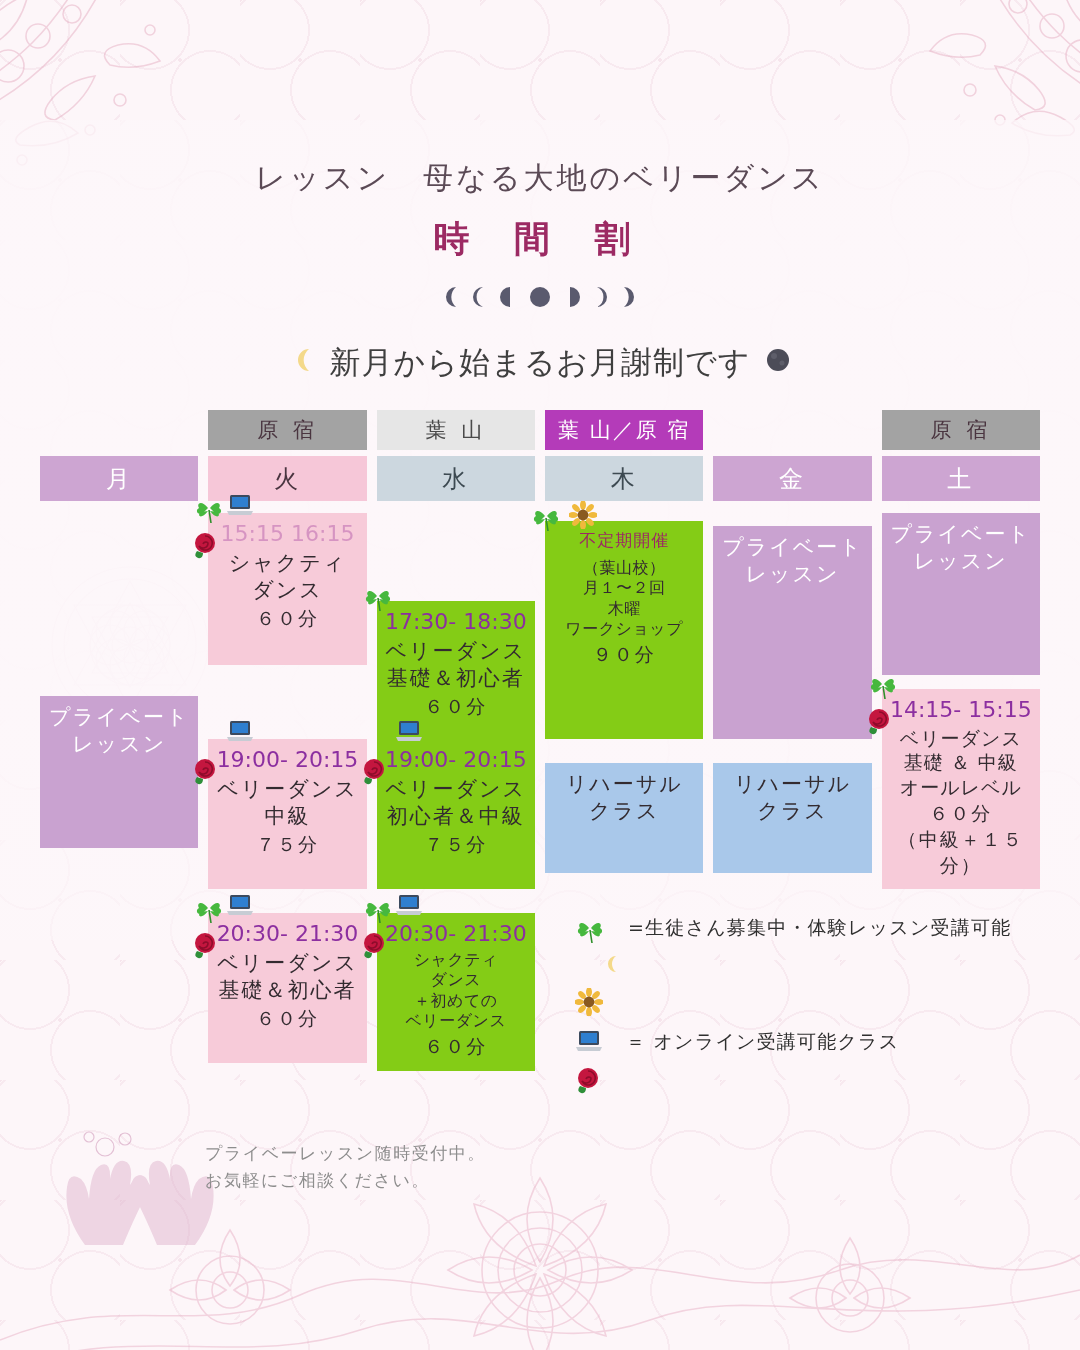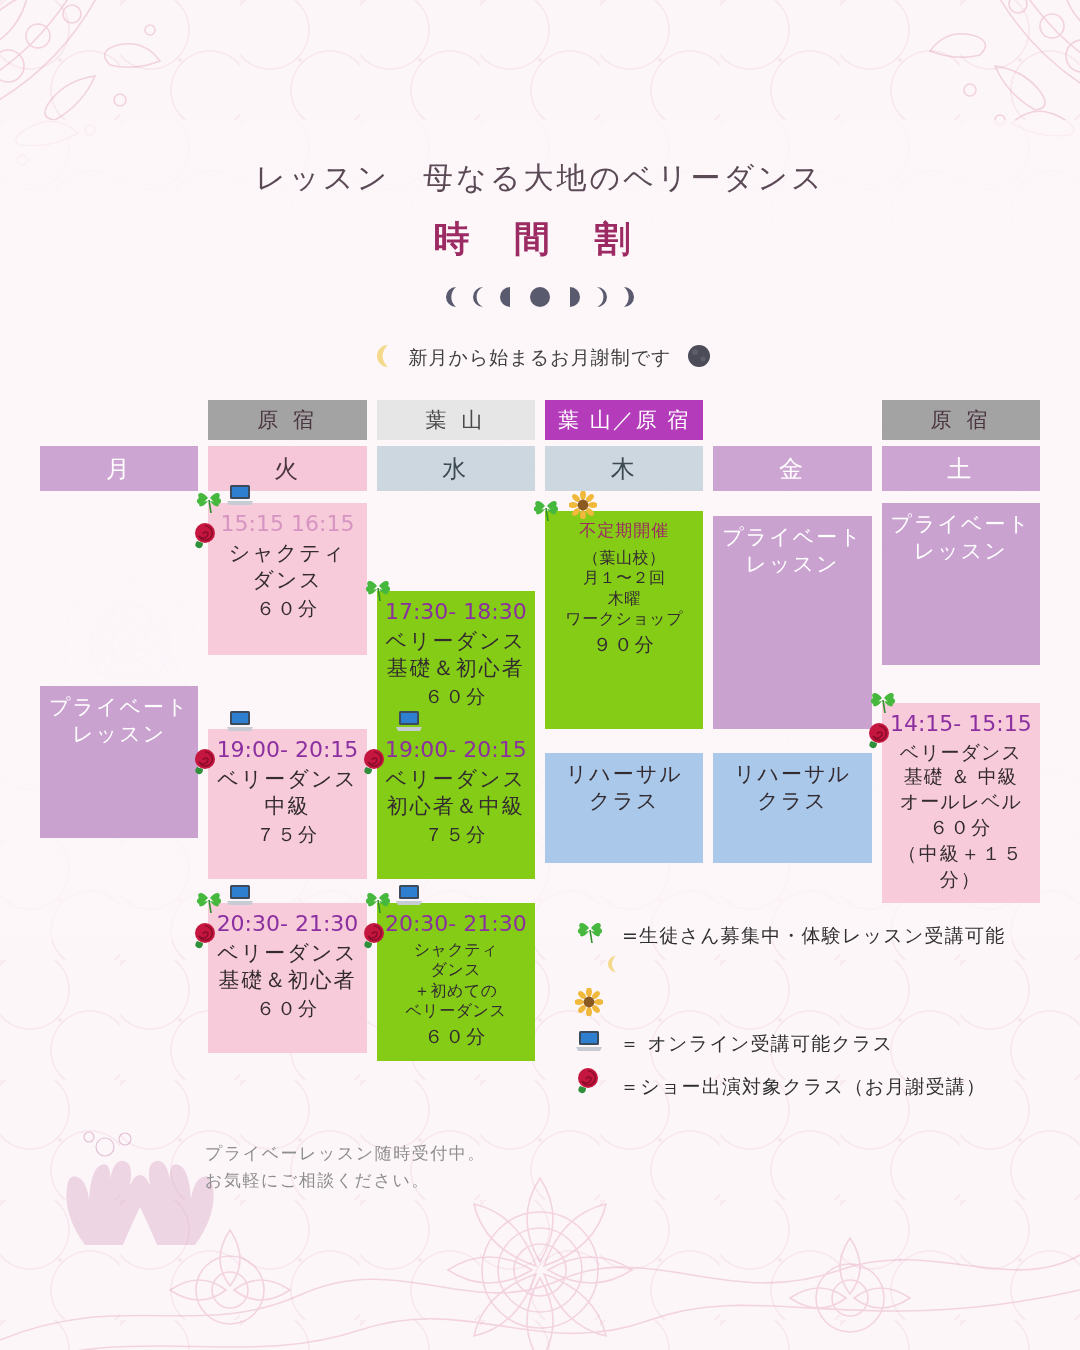--- a/index.html
+++ b/index.html
@@ -100,21 +100,21 @@
     gap: 9px;
   }
   .moon-row span { display: inline-block; }
 
   .subtitle-row {
     margin-top: 30px;
     display: flex;
     justify-content: center;
     align-items: center;
     gap: 14px;
-    font-size: 19px;
+    font-size: 31px;
     color: #3f3f3f;
     letter-spacing: 1px;
   }
 
   
   .grid {
     position: relative;
     margin: 26px auto 0;
     width: 1000px;
     display: grid;
@@ -202,22 +202,22 @@
 
   
   .legend {
     position: absolute;
     left: 575px;
     top: 915px;
     width: 480px;
   }
   .legend-row {
     display: flex;
-    align-items: flex-end;
-    gap: 17px;
+    align-items: flex-start;
+    gap: 23px;
     margin-bottom: 9px;
     font-size: 19px;
     letter-spacing: 1.2px;
     color: #2f2f2f;
     white-space: nowrap;
   }
   .legend-ico { font-size: 26px; line-height: 1; }
   .legend-sub {
     display: flex;
     align-items: center;
@@ -610,21 +610,21 @@
       </div>
     </div>
     <div class="col">
       <div class="venue pink">原 宿</div>
       <div class="day plum">土</div>
       <div style="position: relative; height: 600px;">
         <div class="slot lilac" style="top: 12px; min-height: 162px;">
           <div class="cname white-text" style="white-space: pre-line;">プライベート
 レッスン</div>
         </div>
-        <div class="slot pink" style="top: 188px; min-height: 200px; margin-top: 24px;">
+        <div class="slot pink" style="top: 188px; min-height: 200px;">
           <div class="time">14:15- 15:15</div>
           <div class="cname small" style="white-space: pre-line;">ベリーダンス
 基礎 ＆ 中級
 オールレベル</div>
           <div class="dur " style="white-space: pre-line;">６０分
 （中級＋１５分）</div>
           <span class="badge" style="position: absolute; left: -14px; top: -18px;"><svg width="30" height="30" viewBox="0 0 30 30">
               <g fill="#46b83e">
                 <path d="M14 13 C8 5 2 8 5 13 C1 15 3 21 9 18 Z"></path>
                 <path d="M16 13 C22 5 28 8 25 13 C29 15 27 21 21 18 Z"></path>
@@ -683,18 +683,17 @@
           <path d="M1 18 h26 l-2 4 h-22z" fill="#c7ccd4"></path>
         </svg></span>
       <span>＝ オンライン受講可能クラス</span>
     </div>
     <div class="legend-row">
       <span class="legend-ico"><svg width="28" height="30" viewBox="0 0 28 30">
           <circle cx="13" cy="12" r="10" fill="#c4163f"></circle>
           <path d="M13 5 a7 7 0 1 1 -6 10 a5 5 0 0 0 9 -3 a3 3 0 0 0 -5 1" fill="none" stroke="#8e0c2b" stroke-width="1.6"></path>
           <path d="M5 20 q-4 5 1 7 q5 1 5 -5z" fill="#2f8f3a"></path>
         </svg></span>
-      <span>＝ショー出演対象クラス（お月謝受講）</span>
     </div>
   </div>
 
 <div class="footnote" id="footnote" style="white-space: pre-line;">プライベーレッスン随時受付中。
 お気軽にご相談ください。</div>
 
 </body></html>

